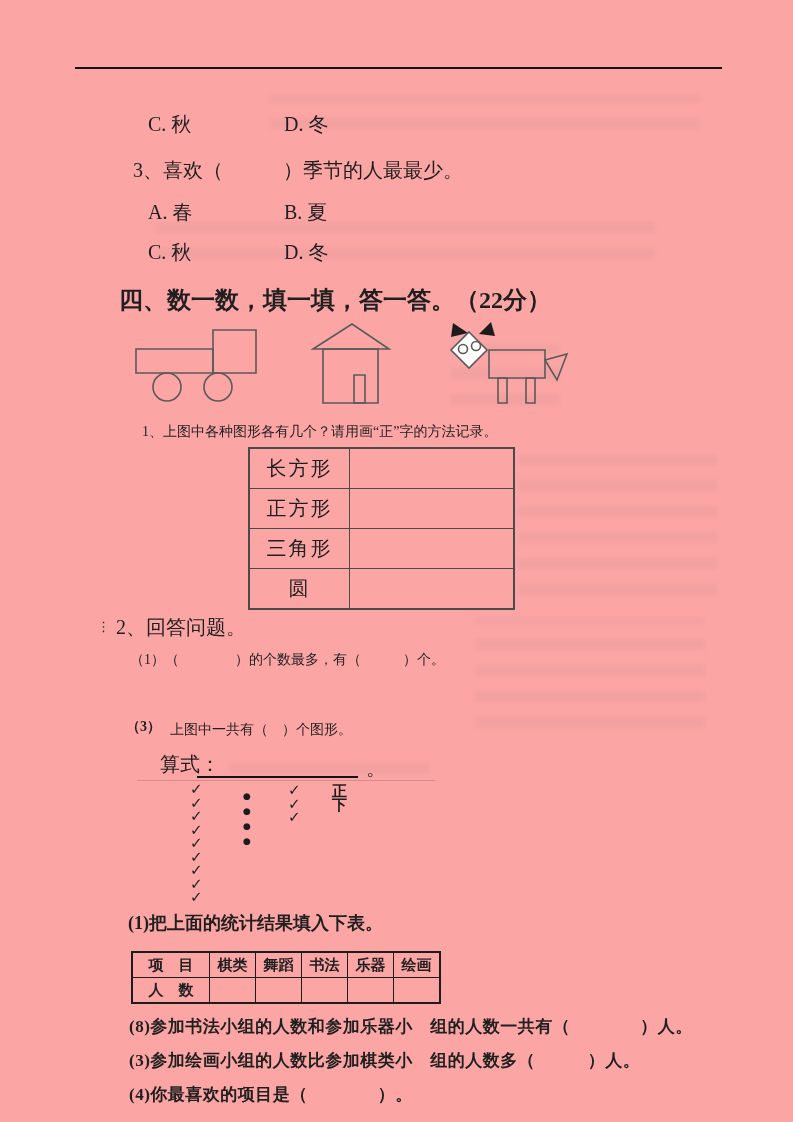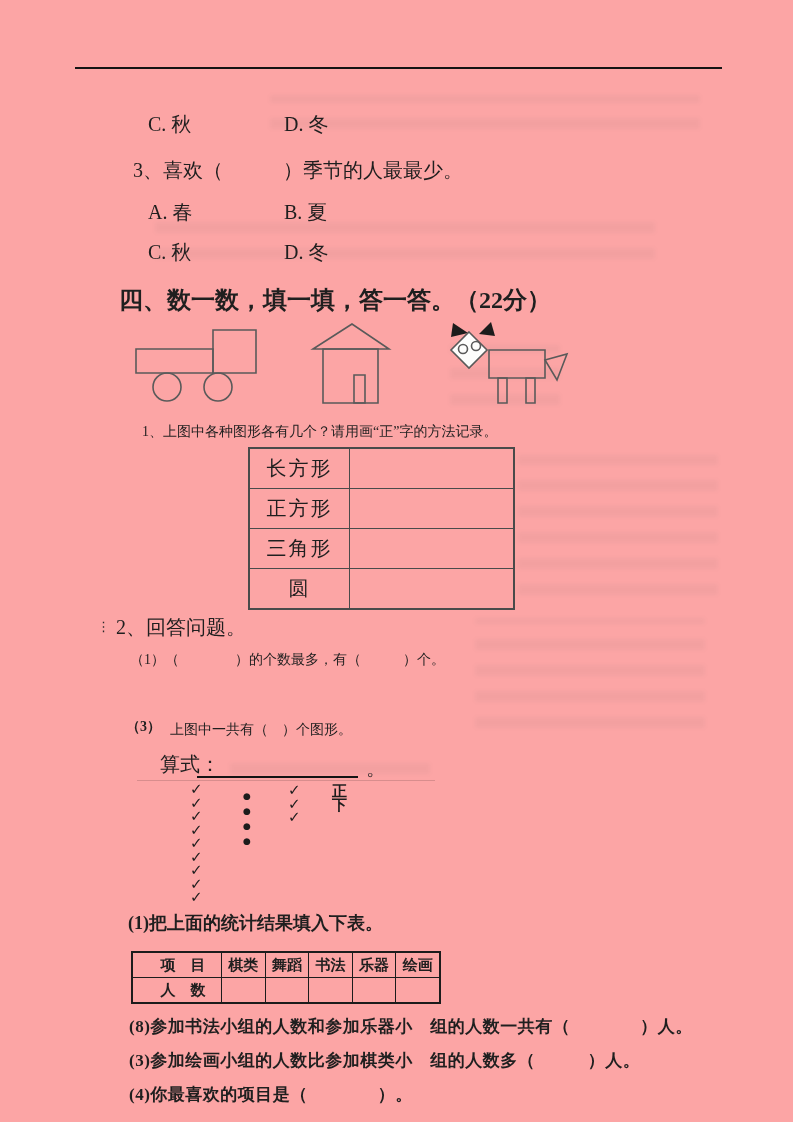--- a/index.html
+++ b/index.html
@@ -31,21 +31,21 @@
   .tally.zheng{font-size:15px;line-height:14px;font-weight:bold;font-family:"Liberation Serif",serif;}
   .remnant-line{position:absolute;left:137px;top:780px;width:298px;border-top:1px solid rgba(0,0,0,.14);}
   
   .formula-line{position:absolute;left:197px;top:776px;width:161px;border-top:2.5px solid #141414;}
   
   .stats-table{position:absolute;left:131px;top:951px;width:306px;border:2px solid #1c1c1c;
     font-size:15px;font-weight:bold;}
   .stats-row{display:flex;height:24px;}
   .stats-row + .stats-row{border-top:1.5px solid #1c1c1c;}
   .stats-cell{display:flex;align-items:center;justify-content:center;border-left:1.5px solid #1c1c1c;flex:1;}
-  .stats-cell:first-child{border-left:none;flex:0 0 76px;padding-left:12px;}
+  .stats-cell:first-child{border-left:none;flex:0 0 76px;}
   .fig{position:absolute;}
   .fig path,.fig rect,.fig circle,.fig polygon{vector-effect:non-scaling-stroke;}
   .artifact{position:absolute;color:#2a2a2a;font-size:13px;line-height:6px;}
   .botq{font-size:17px;font-weight:bold;letter-spacing:.5px;}
 </style>
 </head>
 <body>
 
 <div class="page">
 

